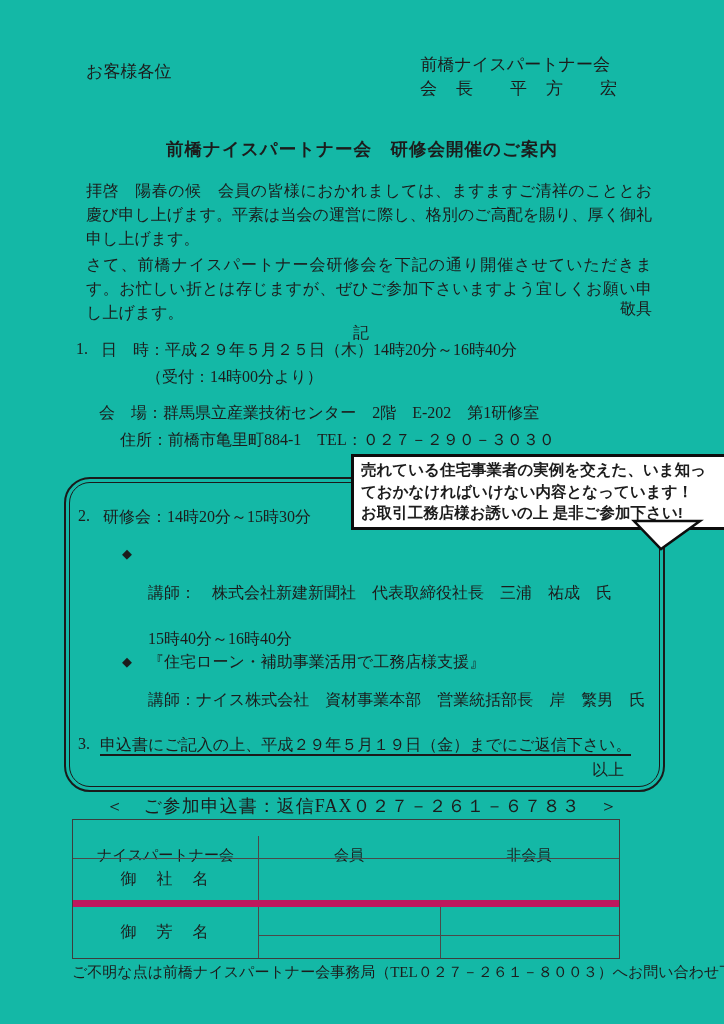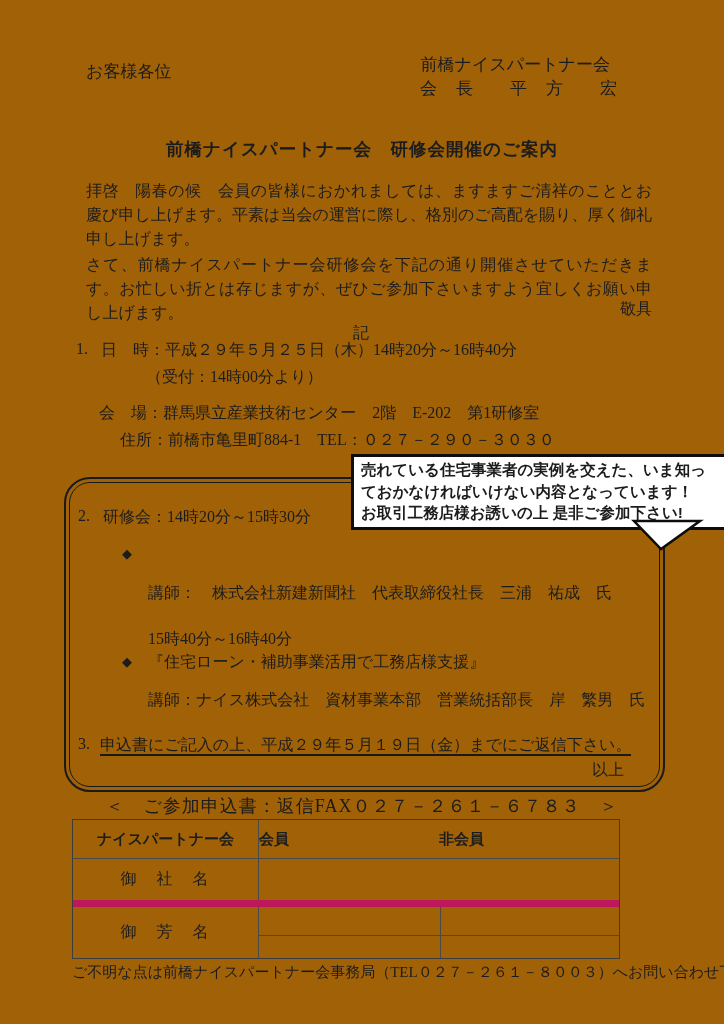--- a/index.html
+++ b/index.html
@@ -1,20 +1,20 @@
 <!DOCTYPE html>
 <html lang="ja"><head>
 <meta charset="utf-8">
 <style>
   html,body{margin:0;padding:0;background:#e8e8e8;}
   .page{
     position:relative;
     width:724px;height:1024px;
     margin:0 auto;
-    background:#a16207;
+    background:#14b8a6;
     font-family:"Liberation Serif","DejaVu Serif",serif;
     color:#1c1c1c;
     overflow:hidden;
   }
   .abs{position:absolute;white-space:nowrap;}
 
   
   .recipient{left:86px;top:60px;font-size:17px;}
   .sender-block{left:420px;top:53px;width:190px;line-height:23.5px;font-size:17px;}
   .sender-block .r{text-align:right;}
@@ -64,27 +64,27 @@
   .deadline{left:100px;top:735px;font-size:16px;z-index:2;}
   .deadline span{border-bottom:2px solid #1a1a1a;padding-bottom:1px;}
   .ijou{left:78px;top:760px;width:546px;text-align:right;font-size:16px;z-index:2;}
 
   
   .fax-line{left:0;right:0;top:794px;text-align:center;font-size:18px;letter-spacing:1px;}
 
   
   .regtable{left:72px;top:819px;width:548px;height:140px;border:1px solid #3d3d3d;box-sizing:border-box;z-index:2;}
   .trow{position:absolute;left:0;right:0;box-sizing:border-box;}
-  .row-head{top:0;height:38px;font-weight:bold;}
+  .row-head{top:16px;height:38px;}
   .row-company{top:38px;height:42px;border-top:1px solid #4a4a4a;}
   .row-names{top:80px;height:58px;border-top:7px solid #be185d;}
   .cell-label{position:absolute;left:0;top:0;bottom:0;width:186px;border-right:1px solid #4a4a4a;
     display:flex;align-items:center;justify-content:center;box-sizing:border-box;}
   .head-right{position:absolute;left:186px;right:0;top:0;bottom:0;display:flex;}
-  .head-right .hcell{flex:1;display:flex;align-items:center;}
+  .head-right .hcell{flex:1;display:flex;align-items:center;justify-content:center;}
   .names-grid{position:absolute;left:186px;right:0;top:0;bottom:0;}
   .names-vline{position:absolute;left:181px;top:0;bottom:0;width:0;border-left:1px solid #4a4a4a;}
   .names-hline{position:absolute;left:0;right:0;top:28px;height:0;border-top:1px solid #4a4a4a;}
   .tbl-head-text{font-size:15px;}
   .tbl-label-text{font-size:16px;letter-spacing:2px;}
 
   .note{left:72px;top:963px;width:548px;text-align:center;font-size:15px;}
 </style>
 </head>
 <body>

